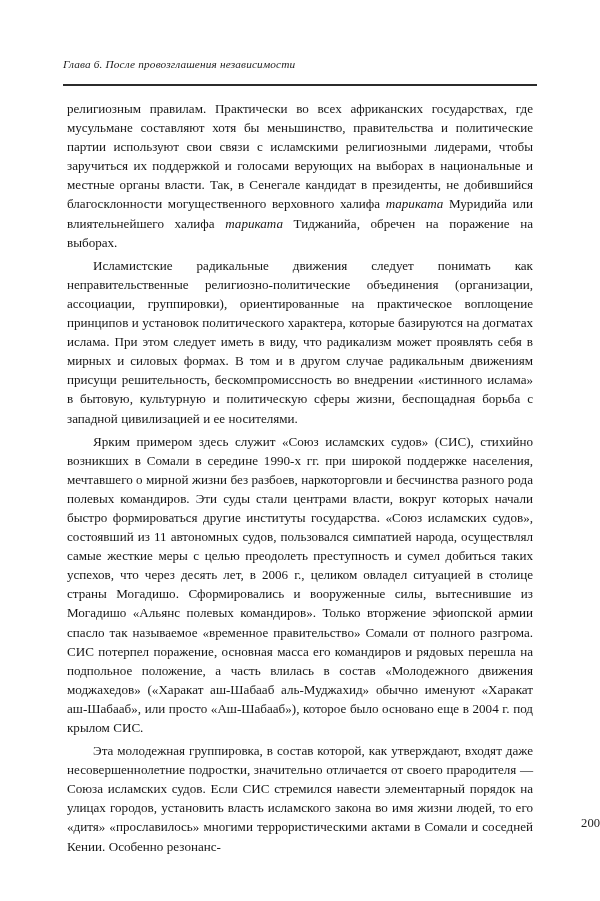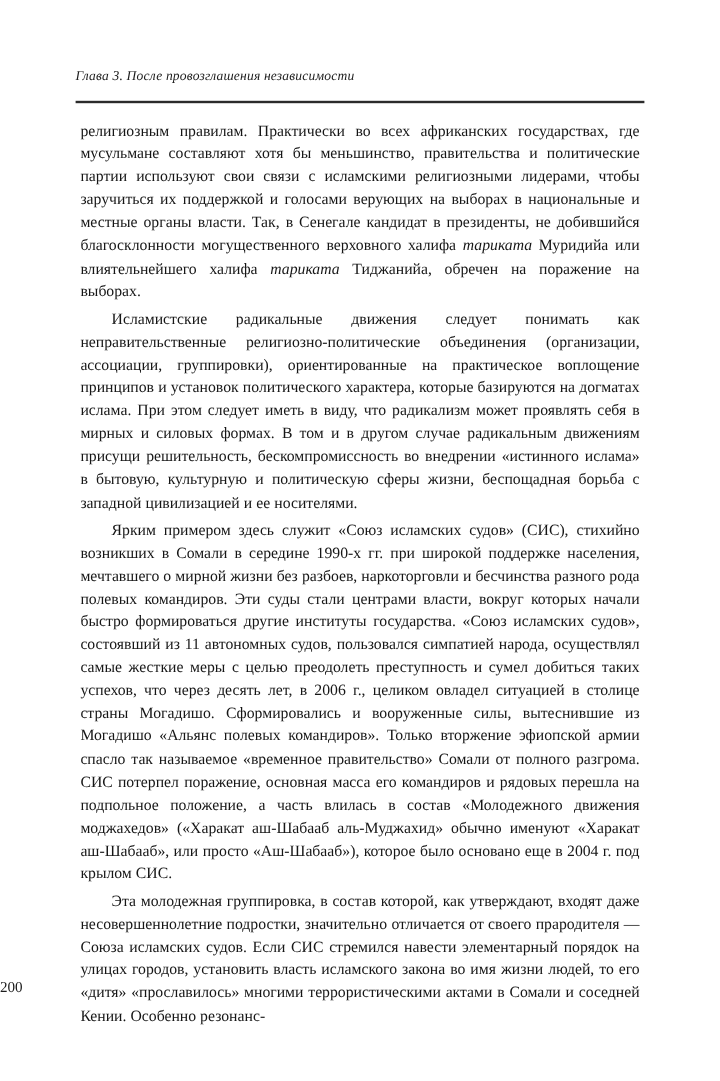--- a/index.html
+++ b/index.html
@@ -71,32 +71,32 @@
   .it {
     font-style: italic;
   }
 
   
   .folio {
     position: absolute;
     left: 0;
     top: 816px;
     width: 600px;
-    text-align: left;
+    text-align: right;
     font-size: 12.6px;
     color: #1c1c1c;
   }
 </style>
 </head>
 <body>
 
 <div class="page">
 
   <div class="running-head">
-    <div class="running-head-text">Глава 3. После провозглашения независимости</div>
+    <div class="running-head-text">Глава 6. После провозглашения независимости</div>
   </div>
   <div class="head-rule"></div>
 
   <div class="body-block">
     <p class="para first"><span>религиозным правилам. Практически во всех африканских государствах, где мусульмане составляют хотя бы меньшинство, правительства и политические партии используют свои связи с исламскими религиозными лидерами, чтобы заручиться их поддержкой и голосами верующих на выборах в национальные и местные органы власти. Так, в Сенегале кандидат в президенты, не добившийся благосклонности могущественного верховного халифа <span class="it">тариката</span> Муридийа или влиятельнейшего халифа <span class="it">тариката</span> Тиджанийа, обречен на поражение на выборах.</span></p>
 
     <p class="para"><span>Исламистские радикальные движения следует понимать как неправительственные религиозно-политические объединения (организации, ассоциации, группировки), ориентированные на практическое воплощение принципов и установок политического характера, которые базируются на догматах ислама. При этом следует иметь в виду, что радикализм может проявлять себя в мирных и силовых формах. В том и в другом случае радикальным движениям присущи решительность, бескомпромиссность во внедрении «истинного ислама» в бытовую, культурную и политическую сферы жизни, беспощадная борьба с западной цивилизацией и ее носителями.</span></p>
 
     <p class="para"><span>Ярким примером здесь служит «Союз исламских судов» (СИС), стихийно возникших в Сомали в середине 1990-х гг. при широкой поддержке населения, мечтавшего о мирной жизни без разбоев, наркоторговли и бесчинства разного рода полевых командиров. Эти суды стали центрами власти, вокруг которых начали быстро формироваться другие институты государства. «Союз исламских судов», состоявший из 11 автономных судов, пользовался симпатией народа, осуществлял самые жесткие меры с целью преодолеть преступность и сумел добиться таких успехов, что через десять лет, в 2006 г., целиком овладел ситуацией в столице страны Могадишо. Сформировались и вооруженные силы, вытеснившие из Могадишо «Альянс полевых командиров». Только вторжение эфиопской армии спасло так называемое «временное правительство» Сомали от полного разгрома. СИС потерпел поражение, основная масса его командиров и рядовых перешла на подпольное положение, а часть влилась в состав «Молодежного движения моджахедов» («Харакат аш-Шабааб аль-Муджахид» обычно именуют «Харакат аш-Шабааб», или просто «Аш-Шабааб»), которое было основано еще в 2004 г. под крылом СИС.</span></p>
 

